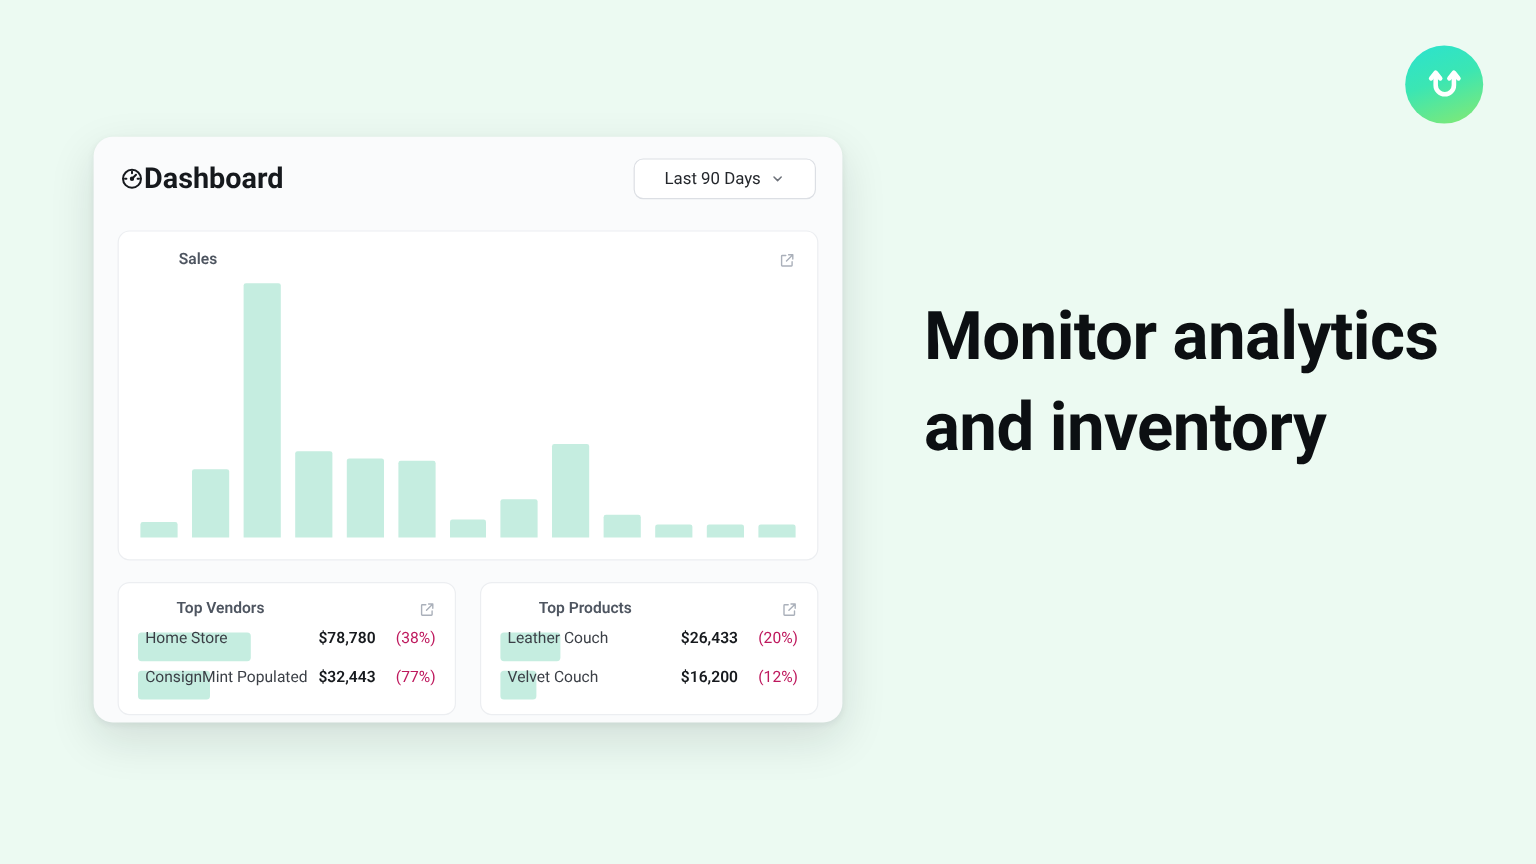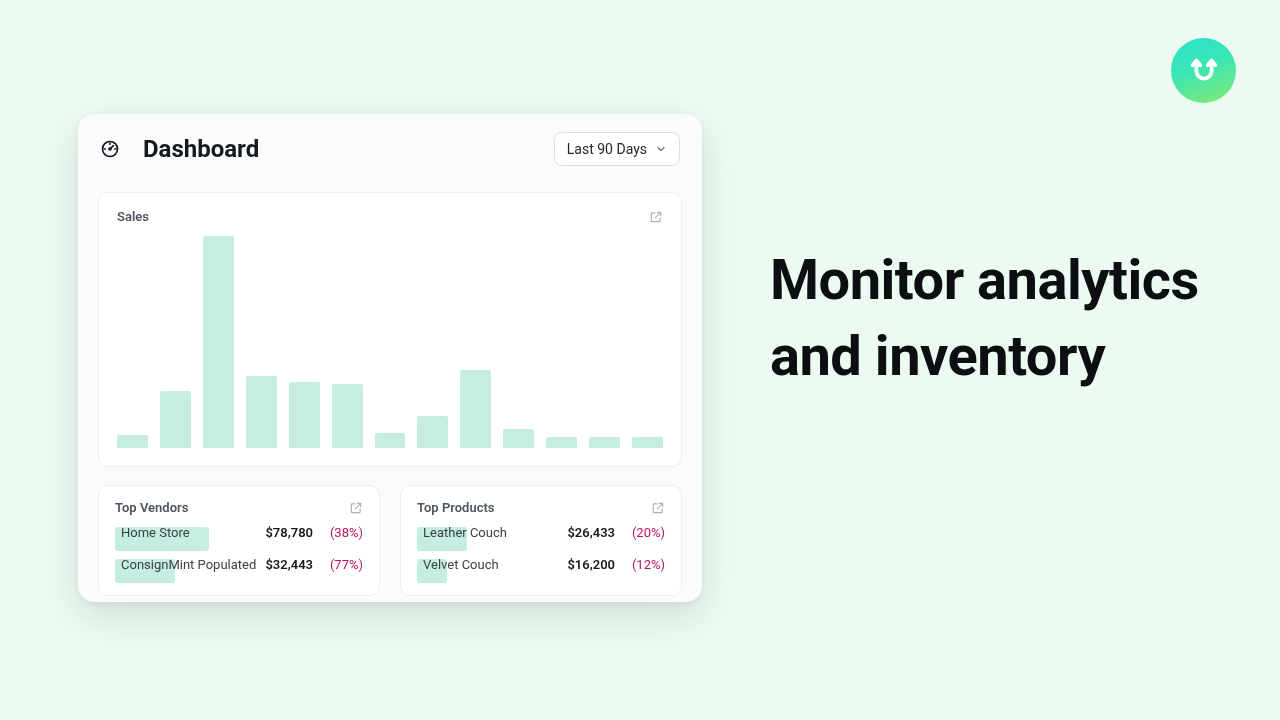--- a/index.html
+++ b/index.html
@@ -34,42 +34,42 @@
     width: 624px; height: 488px;
     border-radius: 16px;
     background: #fafbfc;
     box-shadow: 0 14px 38px rgba(18,24,32,0.12), 0 2px 6px rgba(18,24,32,0.06);
     overflow: hidden;
   }
   .card-header {
     display: flex; align-items: center; justify-content: space-between;
     padding: 18px 22px 10px 22px;
   }
-  .title-group { display: flex; align-items: center; gap: 23px; }
+  .title-group { display: flex; align-items: center; gap: 0; }
   .title-group h1 { font-size: 24px; font-weight: 700; color: #16191d; }
   .gauge-icon { width: 20px; height: 20px; display:inline-flex; color:#16191d; }
   .dropdown {
     display: inline-flex; align-items: center; gap: 8px;
     border: 1px solid #dcdfe4; border-radius: 8px;
     background: #fff;
-    padding: 8px 12px;
+    padding: 8px 25px;
     font-size: 14px; color: #24272c;
     cursor: pointer;
   }
   .chev { width: 12px; height: 12px; color:#6e727a; }
 
   .panel {
     background: #fff;
     border: 1px solid #eceef1;
     border-radius: 10px;
     margin: 16px 20px 0 20px;
     padding: 16px 18px 18px 18px;
   }
   .panel-head { display:flex; align-items:center; justify-content:space-between; }
-  .panel-title { font-size: 13px; font-weight: 600; color: #4e5560; }
+  .panel-title { font-size: 13px; font-weight: 600; color: #4e5560; margin-left: 32px; }
   .ext-icon { width: 14px; height: 14px; color: #aab0ba; cursor:pointer; }
 
   .chart {
     height: 212px;
     display: flex; align-items: flex-end; gap: 12px;
     margin-top: 12px;
   }
   .bar {
     flex: 1 1 0;
     background: #c5ede0;

